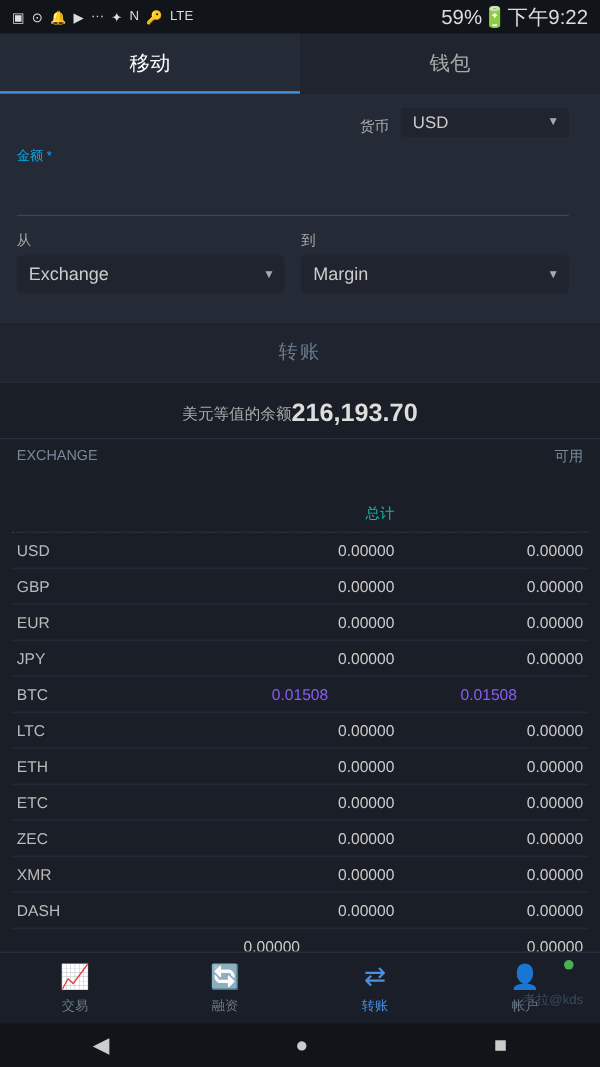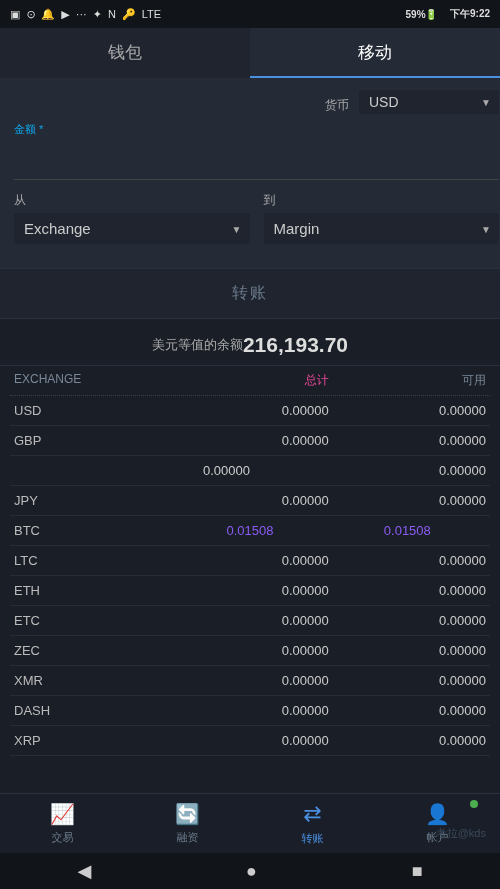--- a/index.html
+++ b/index.html
@@ -19,21 +19,21 @@
       height: 28px;
       background: #111418;
       display: flex;
       align-items: center;
       justify-content: space-between;
       padding: 0 10px;
       font-size: 11px;
       color: #ddd;
     }
     .status-left { display: flex; align-items: center; gap: 6px; }
-    .status-right { display: flex; align-items: center; gap: 12px; font-size: 10px; font-weight: bold; }
+    .status-right { display: flex; align-items: center; gap: 0; font-size: 17px; }
 
     
     .tab-header {
       display: flex;
       width: 100%;
       height: 50px;
       background: #1f242e;
     }
     .tab-item {
       flex: 1;
@@ -47,21 +47,21 @@
     }
     .tab-item.active {
       color: #fff;
       border-bottom: 2px solid #4a8fe0;
       background: #252b36;
     }
 
     
     .form-section {
       background: #252b36;
-      padding: 12px 1px 18px 14px;
+      padding: 12px 26px 18px 14px;
     }
 
     .currency-row {
       display: flex;
       justify-content: flex-end;
       margin-bottom: 8px;
     }
     .currency-label {
       font-size: 12px;
       color: #aaa;
@@ -196,21 +196,21 @@
     .exchange-table {
       width: 100%;
       padding: 0 10px;
     }
     .table-header-row {
       display: flex;
       padding: 6px 4px;
       border-bottom: 1px dotted #3a4050;
     }
     .th-currency { flex: 1; font-size: 12px; color: #7a8899; }
-    .th-total { flex: 1; text-align: right; font-size: 12px; color: #ec4899; }
+    .th-total { flex: 1; text-align: right; font-size: 12px; color: #14b8a6; margin-top: 48px; }
     .th-available { flex: 1; text-align: right; font-size: 12px; color: #7a8899; }
 
     .table-body { overflow: hidden; }
     .table-row {
       display: flex;
       padding: 7px 4px;
       border-bottom: 1px solid #262c38;
     }
     .td-currency { flex: 1; font-size: 13px; color: #bbb; }
     .td-total { flex: 1; text-align: right; font-size: 13px; color: #ccc; }
@@ -289,25 +289,25 @@
     <span>🔑</span>
     <span>LTE</span>
   </div>
   <div class="status-right">
     <span>59%🔋</span>
     <span>下午9:22</span>
   </div>
 </div>
 
 <div class="tab-header">
+  <div class="tab-item active">
+    <span>移动</span>
+  </div>
   <div class="tab-item">
     <span>钱包</span>
-  </div>
-  <div class="tab-item active">
-    <span>移动</span>
   </div>
 </div>
 
 <div class="form-section">
   <div class="currency-row">
     <span class="currency-label">货币</span>
     <div class="select-wrapper">
       <select class="currency-select">
         <option>USD</option>
         <option>BTC</option>
@@ -363,20 +363,21 @@
       <span class="td-currency">USD</span>
       <span class="td-total">0.00000</span>
       <span class="td-available">0.00000</span>
     </div>
       <div class="table-row">
       <span class="td-currency">GBP</span>
       <span class="td-total">0.00000</span>
       <span class="td-available">0.00000</span>
     </div>
       <div class="table-row">
+      <span class="td-currency">EUR</span>
       <span class="td-total">0.00000</span>
       <span class="td-available">0.00000</span>
     </div>
       <div class="table-row">
       <span class="td-currency">JPY</span>
       <span class="td-total">0.00000</span>
       <span class="td-available">0.00000</span>
     </div>
       <div class="table-row">
       <span class="td-currency">BTC</span>
@@ -407,21 +408,20 @@
       <span class="td-currency">XMR</span>
       <span class="td-total">0.00000</span>
       <span class="td-available">0.00000</span>
     </div>
       <div class="table-row">
       <span class="td-currency">DASH</span>
       <span class="td-total">0.00000</span>
       <span class="td-available">0.00000</span>
     </div>
       <div class="table-row">
-      <span class="td-currency">XRP</span>
       <span class="td-total">0.00000</span>
       <span class="td-available">0.00000</span>
     </div>
     </div>
 </div>
 
 <div class="bottom-nav">
   <div class="nav-item">
     <span class="nav-icon">📈</span>
     <span class="nav-label">交易</span>

